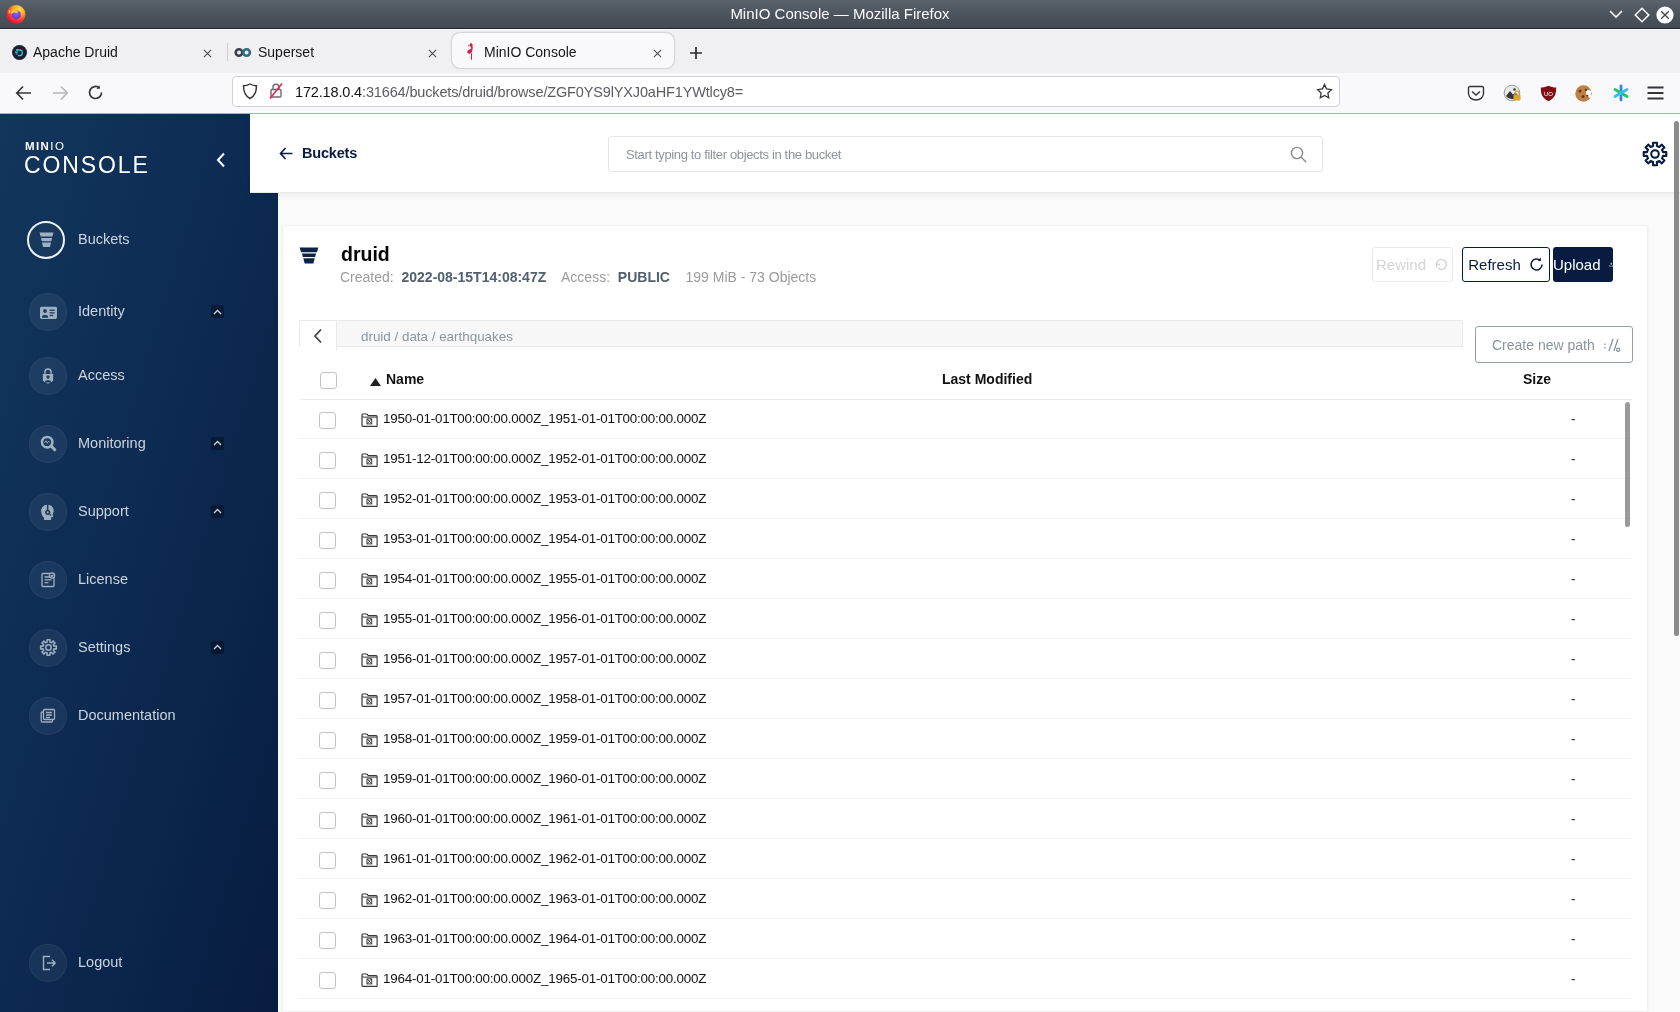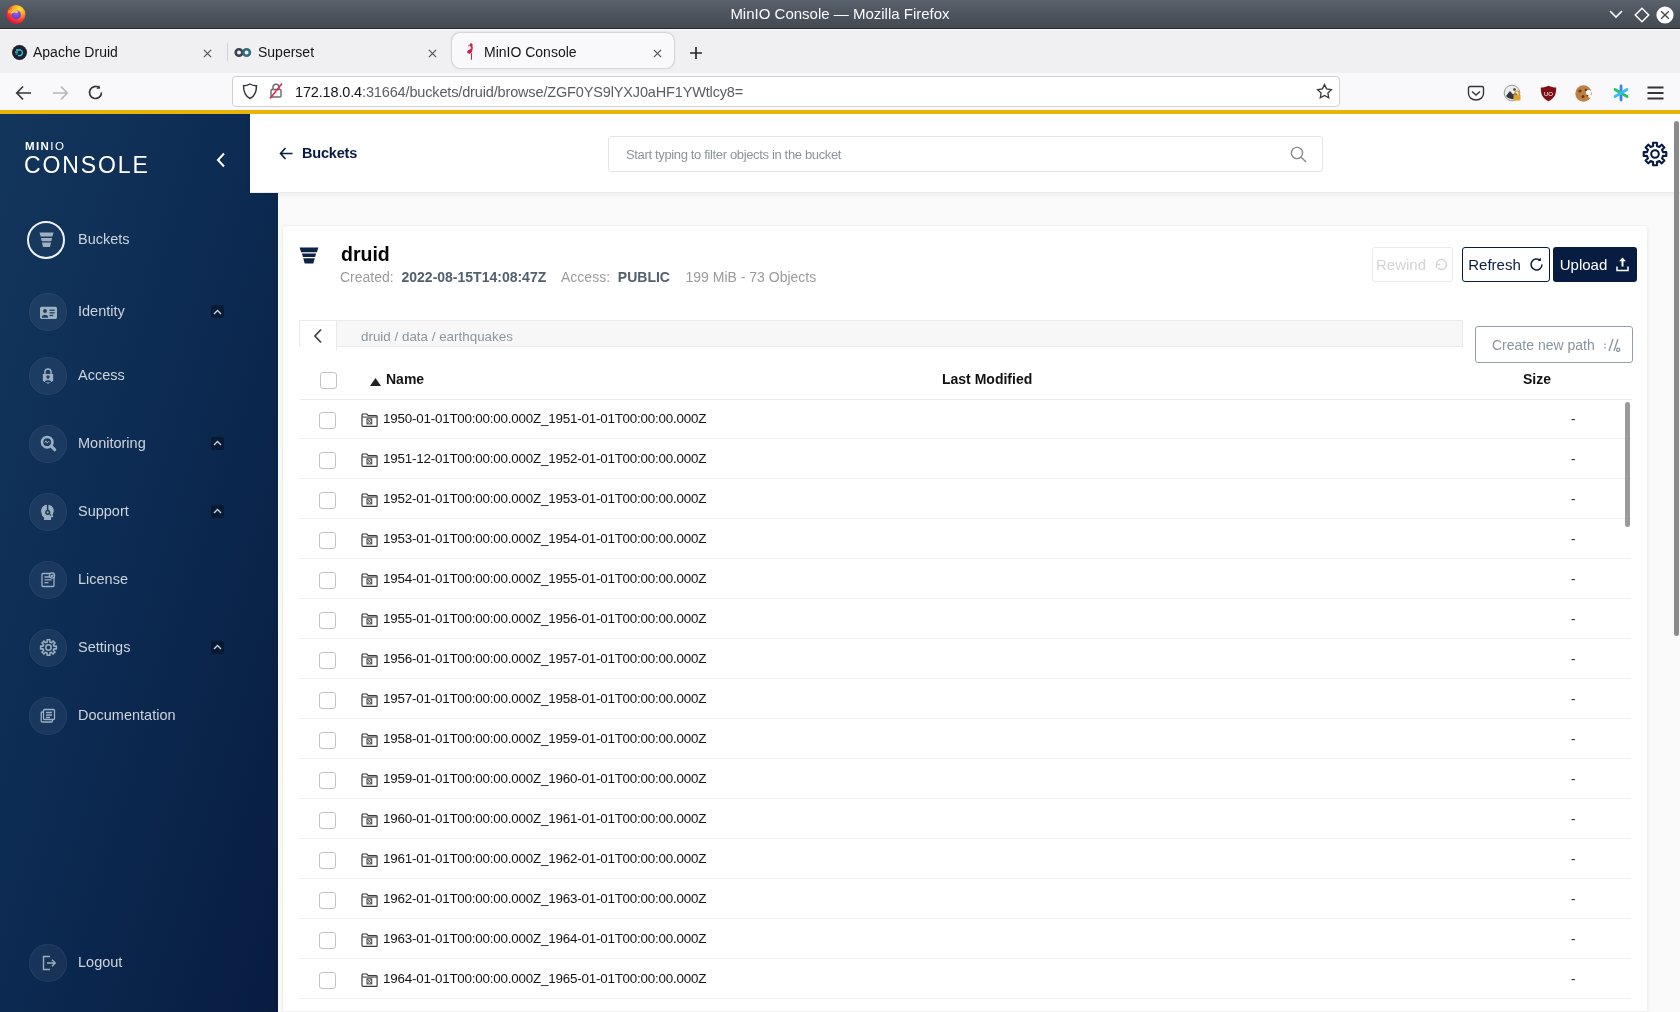--- a/index.html
+++ b/index.html
@@ -9,21 +9,21 @@
 
 #titlebar { left:0; top:0; width:1680px; height:29px;
   background:linear-gradient(#5a636c 0%, #4d555e 45%, #434a52 100%); border-bottom:1px solid #23282d; }
 #titletext { width:100%; top:5px; text-align:center; color:#fbfbfe; font-size:15px; }
 #tabstrip { left:0; top:30px; width:1680px; height:43px; background:#f0f0f3; }
 .tab { position:absolute; top:0; height:44px; display:flex; align-items:center; color:#15141a; font-size:14px; }
 .tabx { position:absolute; width:9px; height:9px; }
 #activetab { left:452px; top:3px; width:222px; height:35px; background:#f9f9fb; border-radius:8px;
   box-shadow:0 0 2px rgba(0,0,0,.4); }
 .tabsep { position:absolute; top:13px; width:1px; height:18px; background:#cfcfd4; }
-#navbar { left:0; top:73px; width:1680px; height:41px; background:#f9f9fb; border-bottom:4px solid #eab308;padding-left:12px; }
+#navbar { left:0; top:73px; width:1680px; height:41px; background:#f9f9fb; border-bottom:1px solid #eab308;padding-left:12px; }
 #urlbar { position:absolute; left:232px; top:3px; width:1108px; height:31px; background:#fff;
   border:1px solid #cfcfd8; border-radius:4px; }
 #urltext { position:absolute; left:62px; top:7px; font-size:14.5px; color:#15141a; white-space:nowrap; letter-spacing:-0.15px;}
 #urltext .dim { color:#5b5b66; }
 
 
 #sidebar { left:0; top:114px; width:278px; height:898px;
   background:linear-gradient(107deg, #13365c 0%, #0c2a52 48%, #081c40 100%); }
 .mlogo1 { left:25px; top:26px; color:#fff; font-size:11.5px; font-weight:bold; letter-spacing:1.4px; }
 .mlogo2 { left:24px; top:38px; color:#fff; font-size:23px; font-weight:400; letter-spacing:1.9px; }
@@ -38,21 +38,21 @@
   box-shadow:0 3px 5px rgba(0,0,0,.05); }
 #searchbox { position:absolute; left:358px; top:22px; width:715px; height:36px; background:#fff;
   border:1px solid #e5e5e5; border-radius:3px; }
 #panel { left:282px; top:225px; width:1366px; height:787px; background:#fff;
   border:1px solid #f0f0f0; border-radius:3px 3px 0 0; box-shadow:0 1px 3px rgba(0,0,0,.06); }
 
 .btn { position:absolute; top:21px; height:35px; border-radius:3px; font-size:15px;
   display:flex; align-items:center; justify-content:center; gap:8px; }
 #btn-rewind { left:1089px; width:81px; border:1px solid #eaeaea; color:#d4d4d4; background:#fff; }
 #btn-refresh { left:1179px; width:88px; border:1px solid #081c42; color:#081c42; background:#fff; }
-#btn-upload { left:1270px; width:84px; background:#081c42; color:#fff; }
+#btn-upload { left:1270px; width:60px; background:#081c42; color:#fff; }
 
 #crumbbox { position:absolute; left:16px; top:94px; width:1164px; height:27px; background:#f7f7f7;
   border:1px solid #eaeaea; }
 #crumbback { position:absolute; left:0; top:0; width:37px; height:29px; background:#fff;
   border-right:1px solid #eaeaea; display:flex; align-items:center; justify-content:center; }
 #crumbtext { position:absolute; left:61px; top:8px; font-size:13.4px; color:#8a959e; letter-spacing:0; }
 #btn-newpath { position:absolute; left:1192px; top:92px; width:158px; height:37px; border:1px solid #969fa8;
   border-radius:3px; color:#8a959e; font-size:14px; display:flex; align-items:center;margin-top:8px; }
 
 #thead { position:absolute; left:17px; top:135px; width:1332px; height:38.6px; border-bottom:1px solid #ececec;

